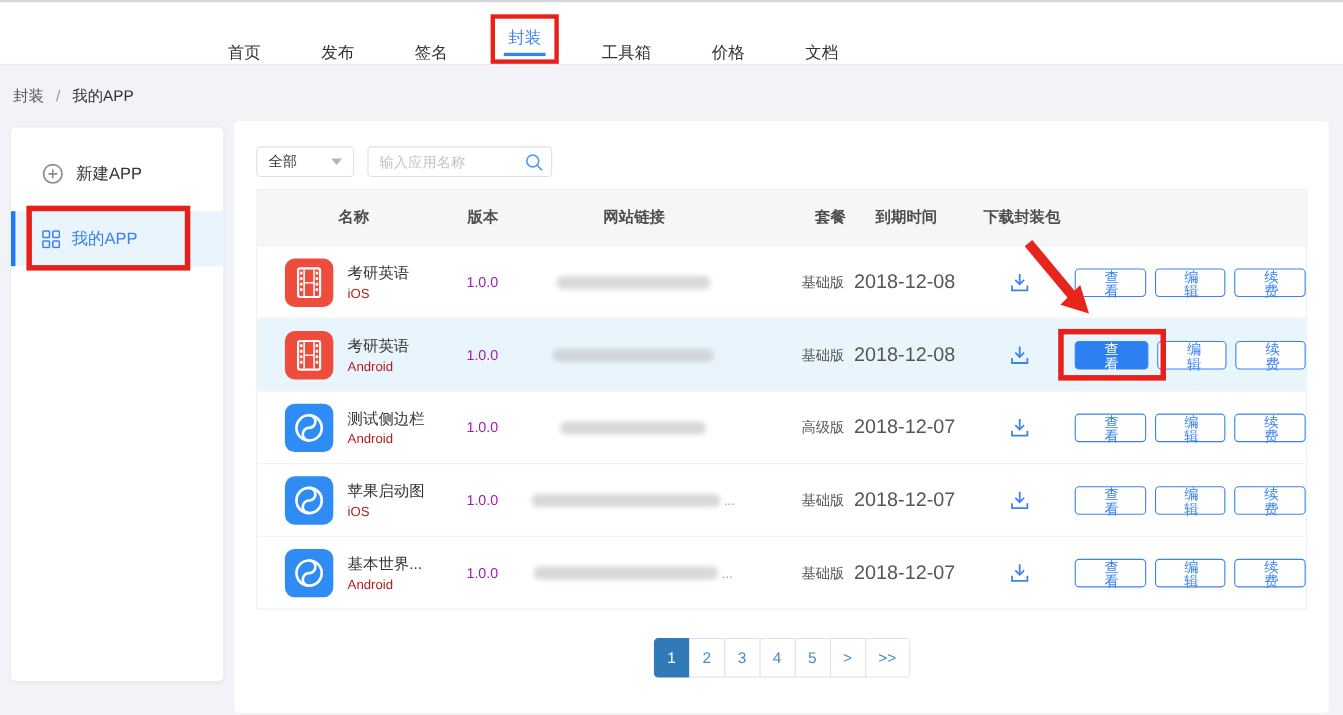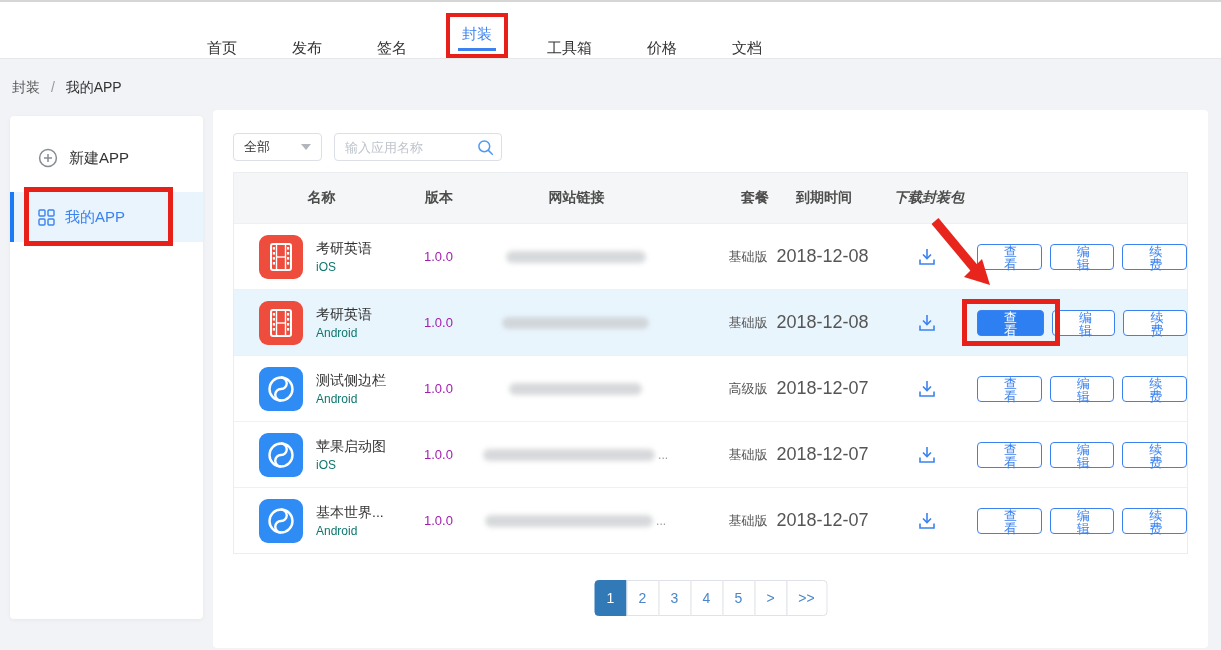--- a/index.html
+++ b/index.html
@@ -49,30 +49,30 @@
   
   .table { position:absolute; left:20px; top:62px; width:955px; border:1px solid #ebedf0; }
   .trow { display:flex; align-items:center; height:66px; border-top:1px solid #eef0f2; background:#fff; }
   .thead { height:50px; background:#f5f6f7; border-top:none; font-weight:bold; color:#4d4d4d; font-size:14px; }
   .trow.hl { background:#e9f5fd; }
   .c-name { width:175px; padding-left:25px; display:flex; align-items:center; gap:13px; }
   .c-ver  { width:60px;  text-align:center; font-size:13px; color:#a21caf; }
   .c-link { width:215px; display:flex; align-items:center; justify-content:center; }
   .c-plan { width:85px;  text-align:right; font-size:13px; color:#555; }
   .c-date { width:110px; text-align:center; font-size:18px; color:#555; }
-  .c-down { width:100px; display:flex; justify-content:center;font-style:italic; }
+  .c-down { width:100px; display:flex; justify-content:center; }
   .c-act  { width:210px; display:flex; justify-content:center; gap:8px; }
   .thead .c-name { display:block; text-align:center; padding-left:0; }
   .thead div { font-size:14px; color:#4d4d4d; }
 
   .appicon { width:44px; height:44px; border-radius:9px; flex:none; display:flex; align-items:center; justify-content:center; }
   .appicon.red  { background:#ee4c3c; }
   .appicon.blue { background:#2e8cf4; }
   .nm { font-size:14px; color:#333; line-height:17px; white-space:nowrap; }
-  .pf { font-size:12px; color:#0f766e; margin-top:3px; }
+  .pf { font-size:12px; color:#b91c1c; margin-top:3px; }
 
   .blurbar { height:12px; border-radius:6px; background:#c9cccf; filter:blur(2.5px); opacity:.75; }
   .link-ell { font-size:12px; color:#9aa0a6; margin-left:3px; filter:blur(.6px); }
 
   .dl { cursor:pointer; display:inline-flex; }
 
   .btn { min-width:46px; height:26px; padding:0 26px; background:#fff; border:1px solid #3b82f0; border-radius:4px;
     color:#3b82f0; font-size:13px; cursor:pointer; font-family:inherit; line-height:1; }
   .btn.filled { background:#2e7ff2; color:#fff; }
   .btn-wrap { position:relative; display:inline-flex; }

